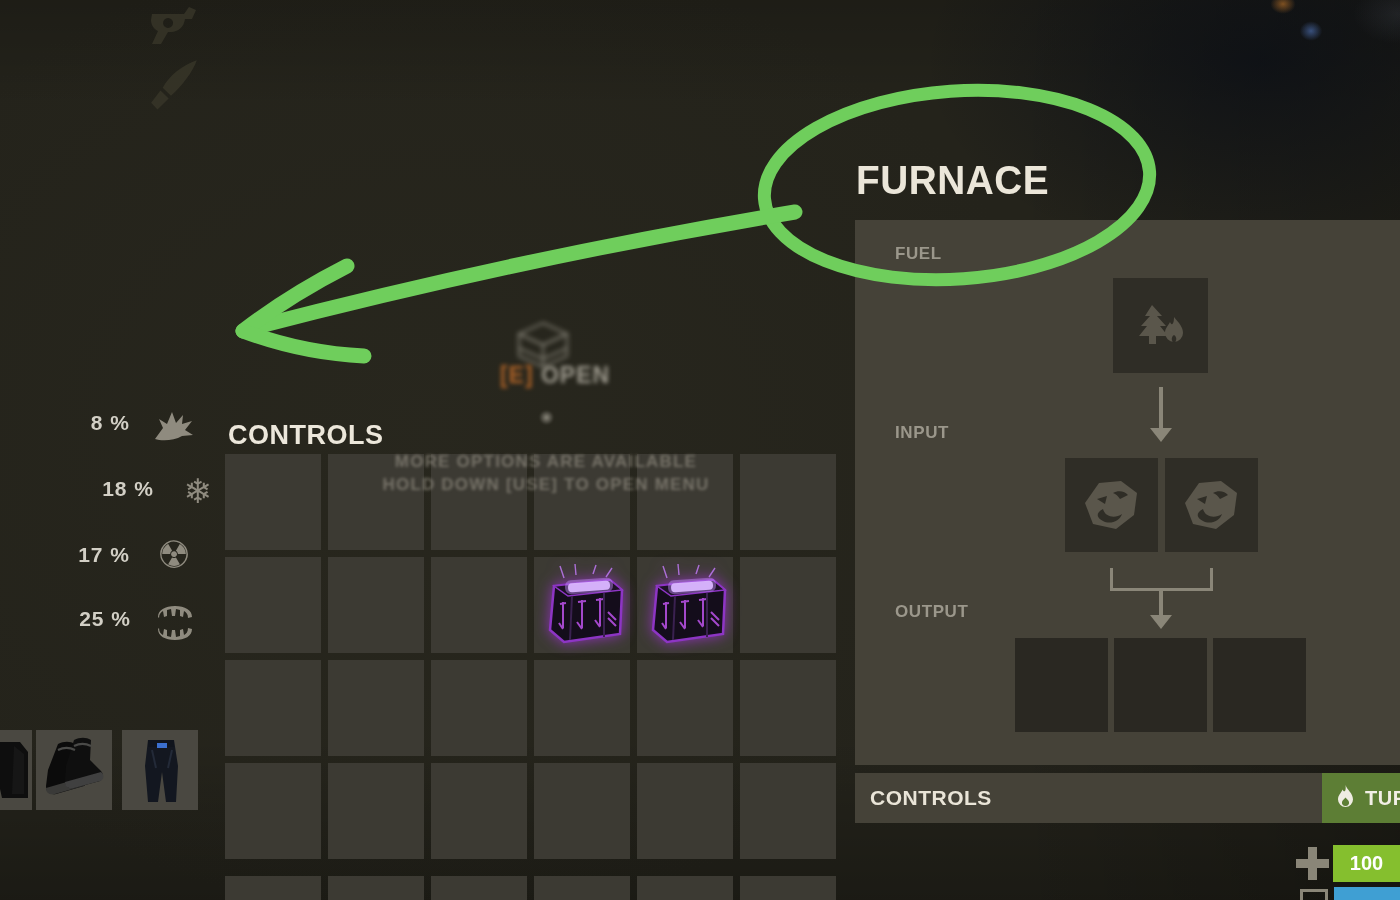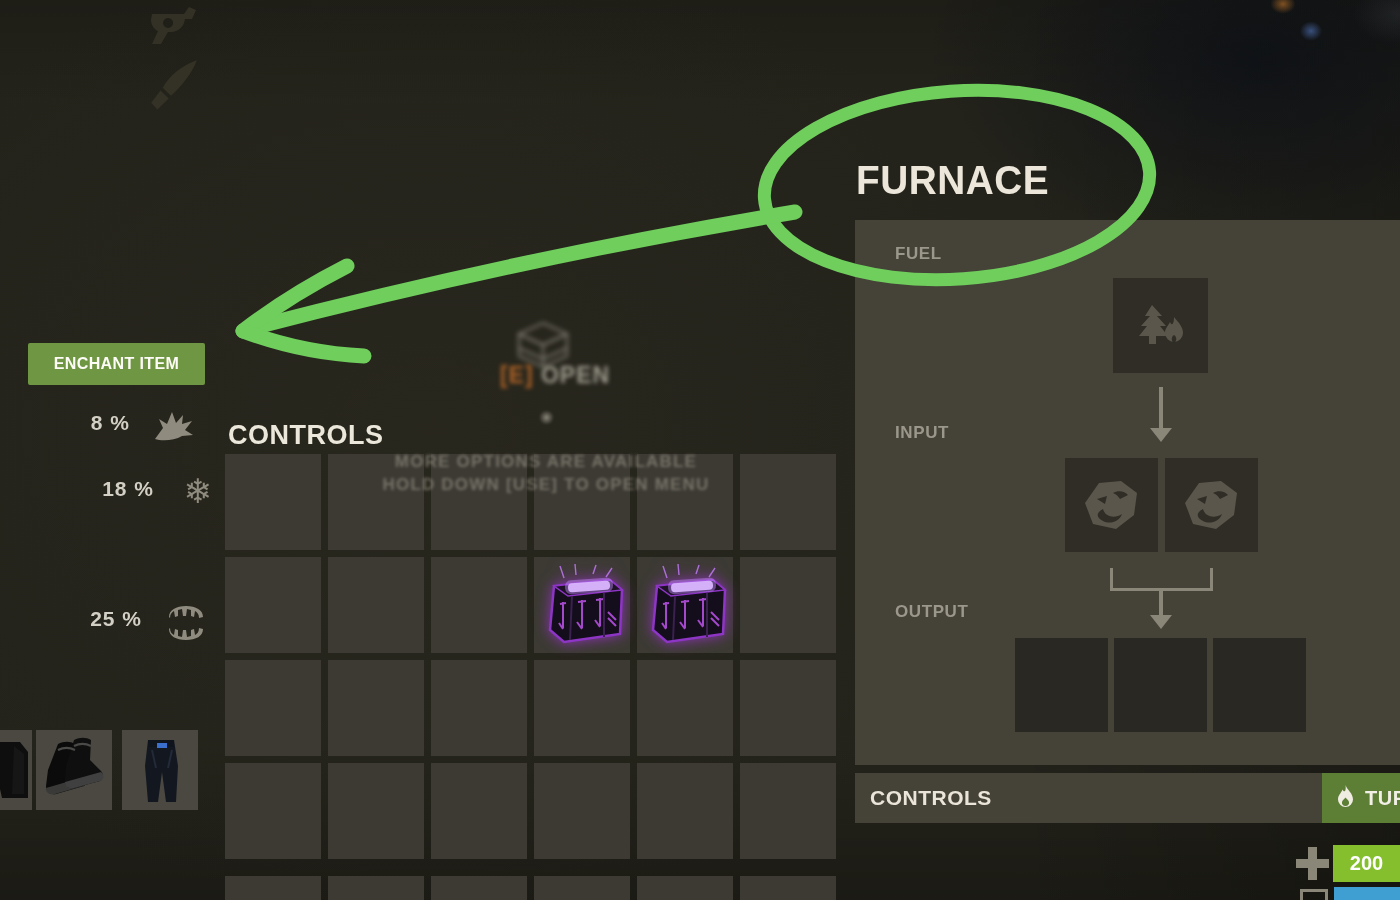--- a/index.html
+++ b/index.html
@@ -86,37 +86,38 @@
     <svg width="58" height="40" viewBox="0 0 58 40">
         <path fill="#373528" d="M6 10 h32 l5 -7 l7 3 l-4 9 h-7 c-1 8 -7 13 -14 13 h-3 l-7 12 h-9 l6 -13 c-4 -2 -7 -6 -7 -11 z M22 14 a5 5 0 1 0 .1 0 z"></path>
       </svg>
   </div>
   <div class="abs hudicon" style="left:148px;top:56px;transform:rotate(6deg);">
     <svg width="52" height="56" viewBox="0 0 52 56">
         <path fill="#373528" d="M46 2 C33 8 20 20 15 33 l9 7 C33 30 43 15 46 2 z M13 36 l9 7 -10 12 -7 -6 z"></path>
       </svg>
   </div>
 
-  <div id="enchant-btn" class="abs">
-    <span>ENCHANT ITEM</span>
-  </div>
 
   <div class="abs stat-row" style="left:0;top:411px;width:210px;">
     <span class="stat-val">8 %</span>
     <span class="stat-ico" style="top:0px;">
       <svg width="42" height="30" viewBox="0 0 42 30">
           <path fill="#8f8b7f" d="M2 28 L10 17 L6 8 L14 13 L19 1 L23 12 L30 4 L29 13 L39 10 L32 19 L40 24 L29 25 C21 30 8 30 2 28 z"></path>
         </svg>
     </span>
   </div>
   <div class="abs stat-row" style="left:0;top:477px;width:210px;margin-left:24px;">
     <span class="stat-val">18 %</span>
     <span class="stat-ico uni-ico" style="top:-4px;">❄</span>
   </div>
-  <div class="abs stat-row" style="left:12px;top:607px;width:210px;">
+  <div class="abs stat-row" style="left:0;top:543px;width:210px;">
+    <span class="stat-val">17 %</span>
+    <span class="stat-ico uni-ico" style="top:-6px;font-size:38px;">☢</span>
+  </div>
+  <div class="abs stat-row" style="left:1px;top:607px;width:210px;">
     <span class="stat-val">25 %</span>
     <span class="stat-ico" style="top:-2px;">
       <svg width="40" height="36" viewBox="0 0 40 36" fill="#8f8b7f">
         <path d="M3 12 C3 5 10 1 20 1 C30 1 37 5 37 12 l-4 1 c0 -4 -2 -6 -4 -7 l-1 6 -3 -1 0 -6 -4 -1 -1 7 -3 0 -1 -7 -4 1 0 6 -3 1 -1 -6 c-2 1 -4 3 -4 7 z"></path>
         <path d="M3 24 C3 31 10 35 20 35 C30 35 37 31 37 24 l-4 -1 c0 4 -2 6 -4 7 l-1 -6 -3 1 0 6 -4 1 -1 -7 -3 0 -1 7 -4 -1 0 -6 -3 -1 -1 6 c-2 -1 -4 -3 -4 -7 z"></path>
       </svg>
     </span>
   </div>
 
   <div class="abs equip-slot" style="left:-44px;">
@@ -291,21 +292,21 @@
   <div id="turn-btn" class="abs">
     <span class="flame">
       <svg width="17" height="23" viewBox="0 0 17 23">
           <path fill="#efece2" d="M8.5 0 C10 5 16 8 16 14.5 A7.5 7.5 0 0 1 1 14.5 C1 10 4 8.5 5.5 4.5 C6.5 7 9.5 8 8.5 0 z M8.5 21 c-2.5 0 -4 -2 -3.5 -4 c.5 -1.8 2 -2.4 3.5 -4.5 c1.5 2.1 3 2.7 3.5 4.5 c.5 2 -1 4 -3.5 4 z" fill-rule="evenodd"></path>
         </svg>
     </span>
     <span class="lbl">TUR</span>
   </div>
   <div id="qty-plus" class="abs"></div>
   <div id="qty-badge" class="abs">
-    <span>200</span>
+    <span>100</span>
   </div>
   <div id="chk-icon" class="abs"></div>
   <div id="blue-badge" class="abs"></div>
 
   <svg id="annot" class="abs" width="1400" height="900" viewBox="0 0 1400 900">
     <g fill="none" stroke="#6fce5c" stroke-linecap="round" stroke-linejoin="round">
       <ellipse cx="957" cy="185" rx="193" ry="94" stroke-width="13" transform="rotate(-4 957 185)"></ellipse>
       <path d="M 795 212 Q 520 258 248 329" stroke-width="15"></path>
       <path d="M 347 266 Q 290 295 243 331" stroke-width="15"></path>
       <path d="M 243 331 Q 302 353 364 356" stroke-width="15"></path>

